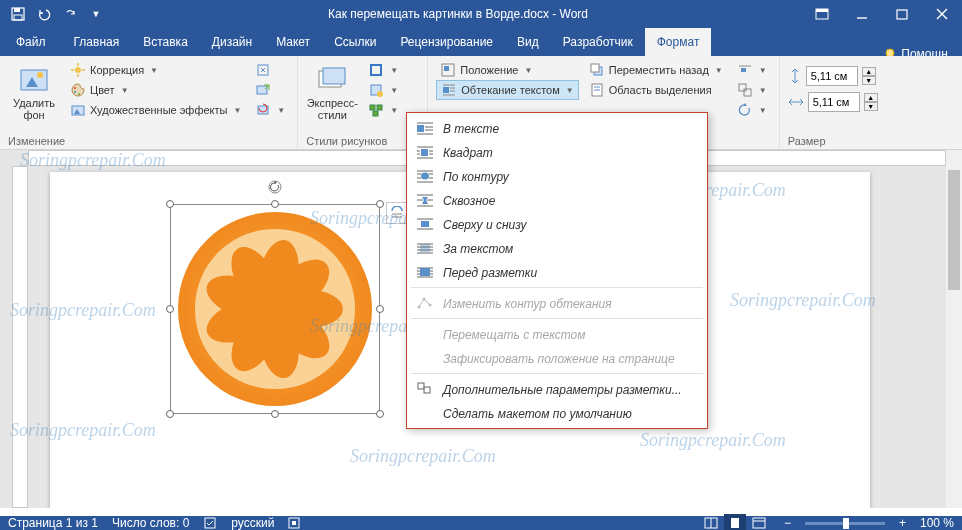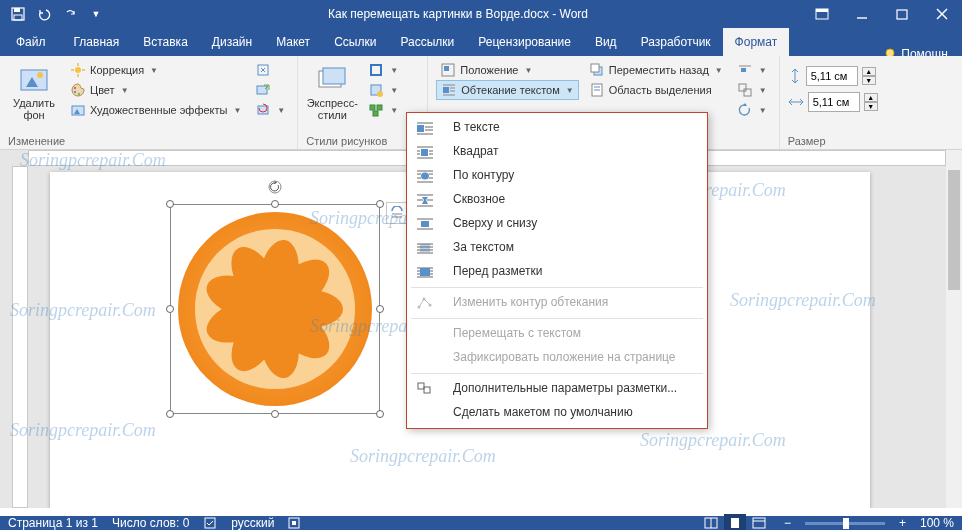--- a/index.html
+++ b/index.html
@@ -62,21 +62,21 @@
 .rotate { position: absolute; top: -24px; left: calc(50% - 7px); width: 14px; height: 14px; }
 .layoutopt { position: absolute; top: -2px; right: -28px; width: 22px; height: 22px; border: 1px solid #c8c8c8; background: #fff; display: flex; align-items: center; justify-content: center; cursor: pointer; }
 
 
 .orange-wrap { position: absolute; inset: 8px; border-radius: 50%; background: radial-gradient(circle at 50% 50%, #f9a94a 0%, #f18a1e 70%, #e67300 100%); display: flex; align-items: center; justify-content: center; }
 .orange-inner { width: 82%; height: 82%; border-radius: 50%; background: #fbd296; position: relative; overflow: hidden; }
 .seg { position: absolute; top: 50%; left: 50%; width: 44%; height: 24%; background: #f08a1e; transform-origin: 0 50%; border-radius: 0 60% 60% 0; }
 
 
 .dropdown { position: absolute; top: 112px; left: 406px; width: 302px; background: #fff; border: 1px solid #c1442e; box-shadow: 2px 2px 8px rgba(0,0,0,0.25); z-index: 10; padding: 3px 0; }
-.dd-item { display: flex; align-items: flex-start; gap: 18px; padding: 4px 12px 4px 8px; cursor: pointer; font-size: 12px; color: #333; }
+.dd-item { display: flex; align-items: flex-end; gap: 8px; padding: 4px 12px 4px 8px; cursor: pointer; font-size: 12px; color: #333; font-style: italic; }
 .dd-item.disabled { color: #a8a8a8; cursor: default; }
 .dd-item .ic { width: 20px; height: 16px; display: flex; align-items: center; justify-content: center; }
 .dd-sep { height: 1px; background: #e1e1e1; margin: 3px 4px; }
 
 
 .statusbar { position: absolute; bottom: 0; left: 0; right: 0; height: 14px; background: #2b579a; color: #fff; display: flex; align-items: center; font-size: 11px; padding: 0 8px; gap: 14px; }
 .statusbar .sitem { display: flex; align-items: center; gap: 4px; cursor: pointer; }
 .statusbar .spacer { flex: 1; }
 .view-btns { display: flex; gap: 2px; }
 .view-btns div { width: 22px; height: 18px; display: flex; align-items: center; justify-content: center; cursor: pointer; }
@@ -141,21 +141,20 @@
   </div>
 </div>
 
 <div class="tabs">
   <div class="tab file">Файл</div>
   <div class="tab">Главная</div>
   <div class="tab">Вставка</div>
   <div class="tab">Дизайн</div>
   <div class="tab">Макет</div>
   <div class="tab">Ссылки</div>
-  <div class="tab">Рассылки</div>
   <div class="tab">Рецензирование</div>
   <div class="tab">Вид</div>
   <div class="tab">Разработчик</div>
   <div class="tab active">Формат</div>
   <div class="help-area">
     <svg class="bulb" viewBox="0 0 14 14">
         <circle cx="7" cy="6" r="4" fill="#ffe28a" stroke="#d9a300"></circle>
         <rect x="5.5" y="9" width="3" height="3" fill="#d9a300"></rect>
       </svg>
     <span>Помощн</span>

